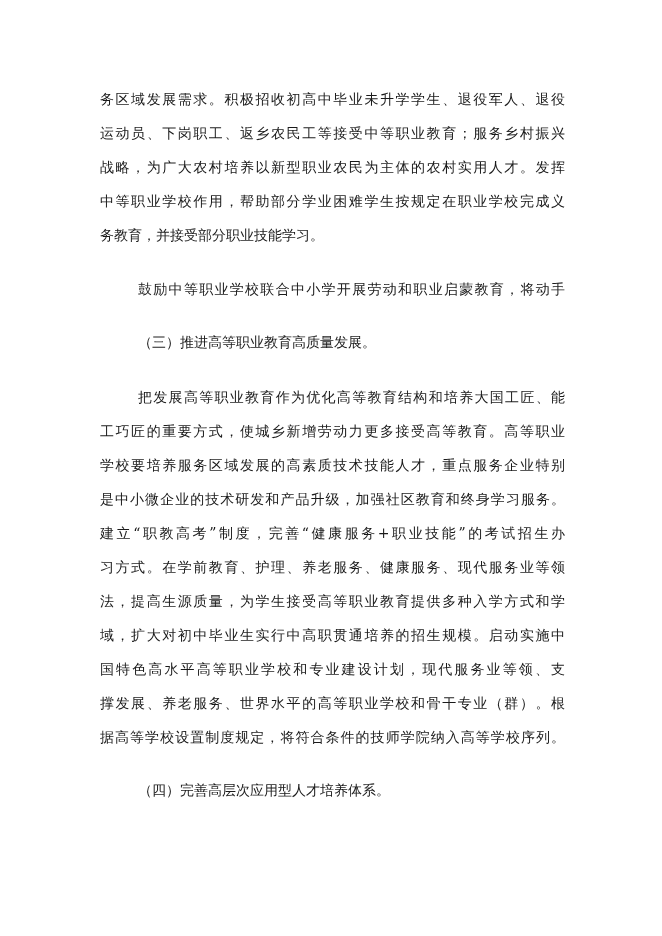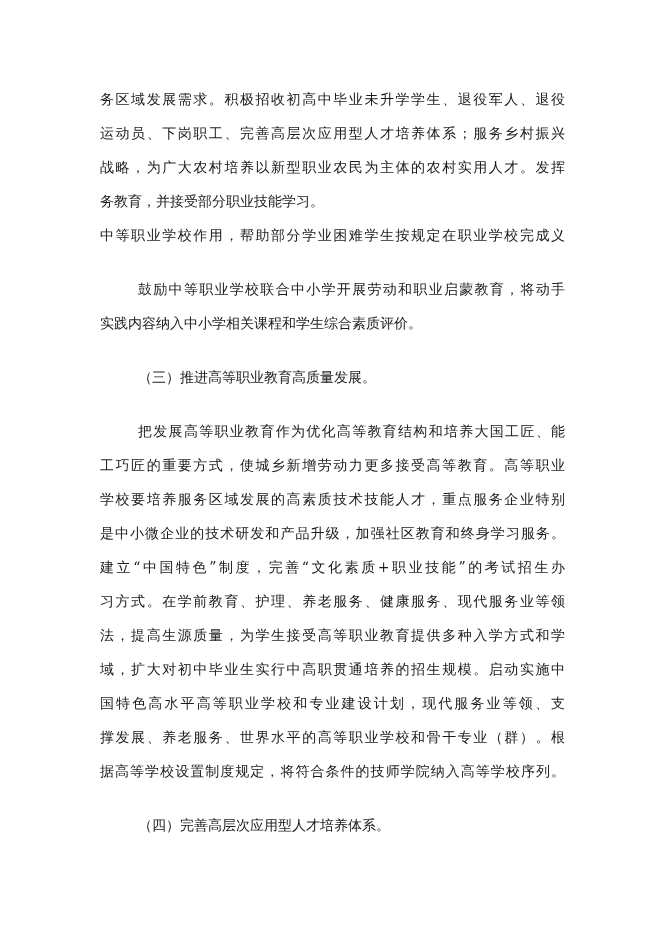--- a/index.html
+++ b/index.html
@@ -3,52 +3,51 @@
 <meta charset="utf-8">
 <style>
   html, body { margin: 0; padding: 0; background: #ffffff; }
   body { width: 662px; height: 936px; position: relative; overflow: hidden;
          font-family: "DejaVu Serif", "Liberation Serif", serif; color: #1a1a1a; }
   .page { position: absolute; left: 100px; top: 82px; width: 465px; }
   .line { height: 34px; line-height: 34px; font-size: 14px; white-space: nowrap;
           text-align: justify; text-align-last: justify; }
   .line.last { text-align-last: left; }
   .indent { padding-left: 38px; }
-  .heading { padding-left: 38px; text-align-last: left; }
+  .heading { padding-left: 38px; text-align-last: left; font-family: Liberation Mono, monospace; }
   .gap { height: 20px; }
 </style>
 </head>
 <body>
 
 <div class="page">
 
   <div>
     <div class="line">务区域发展需求。积极招收初高中毕业未升学学生、退役军人、退役</div>
-    <div class="line">运动员、下岗职工、完善高层次应用型人才培养体系；服务乡村振兴</div>
+    <div class="line">运动员、下岗职工、返乡农民工等接受中等职业教育；服务乡村振兴</div>
     <div class="line">战略，为广大农村培养以新型职业农民为主体的农村实用人才。发挥</div>
+    <div class="line">中等职业学校作用，帮助部分学业困难学生按规定在职业学校完成义</div>
     <div class="line last">务教育，并接受部分职业技能学习。</div>
-    <div class="line">中等职业学校作用，帮助部分学业困难学生按规定在职业学校完成义</div>
   </div>
   <div class="gap"></div>
 
   <div>
     <div class="line indent">鼓励中等职业学校联合中小学开展劳动和职业启蒙教育，将动手</div>
-    <div class="line last">实践内容纳入中小学相关课程和学生综合素质评价。</div>
   </div>
   <div class="gap"></div>
 
   <div class="line heading">（三）推进高等职业教育高质量发展。</div>
   <div class="gap"></div>
 
   <div>
     <div class="line indent">把发展高等职业教育作为优化高等教育结构和培养大国工匠、能</div>
     <div class="line">工巧匠的重要方式，使城乡新增劳动力更多接受高等教育。高等职业</div>
     <div class="line">学校要培养服务区域发展的高素质技术技能人才，重点服务企业特别</div>
     <div class="line">是中小微企业的技术研发和产品升级，加强社区教育和终身学习服务。</div>
-    <div class="line">建立“中国特色”制度，完善“文化素质+职业技能”的考试招生办</div>
+    <div class="line">建立“职教高考”制度，完善“健康服务+职业技能”的考试招生办</div>
     <div class="line">习方式。在学前教育、护理、养老服务、健康服务、现代服务业等领</div>
     <div class="line">法，提高生源质量，为学生接受高等职业教育提供多种入学方式和学</div>
     <div class="line">域，扩大对初中毕业生实行中高职贯通培养的招生规模。启动实施中</div>
     <div class="line">国特色高水平高等职业学校和专业建设计划，现代服务业等领、支</div>
     <div class="line">撑发展、养老服务、世界水平的高等职业学校和骨干专业（群）。根</div>
     <div class="line">据高等学校设置制度规定，将符合条件的技师学院纳入高等学校序列。</div>
   </div>
   <div class="gap"></div>
 
   <div class="line heading">（四）完善高层次应用型人才培养体系。</div>

